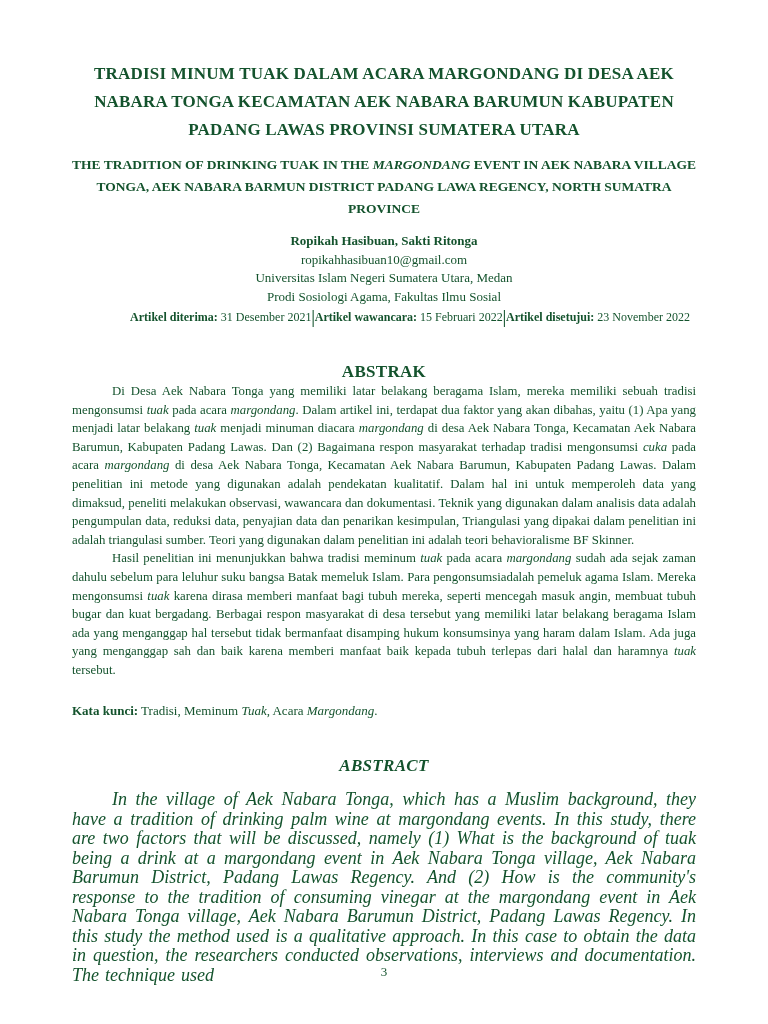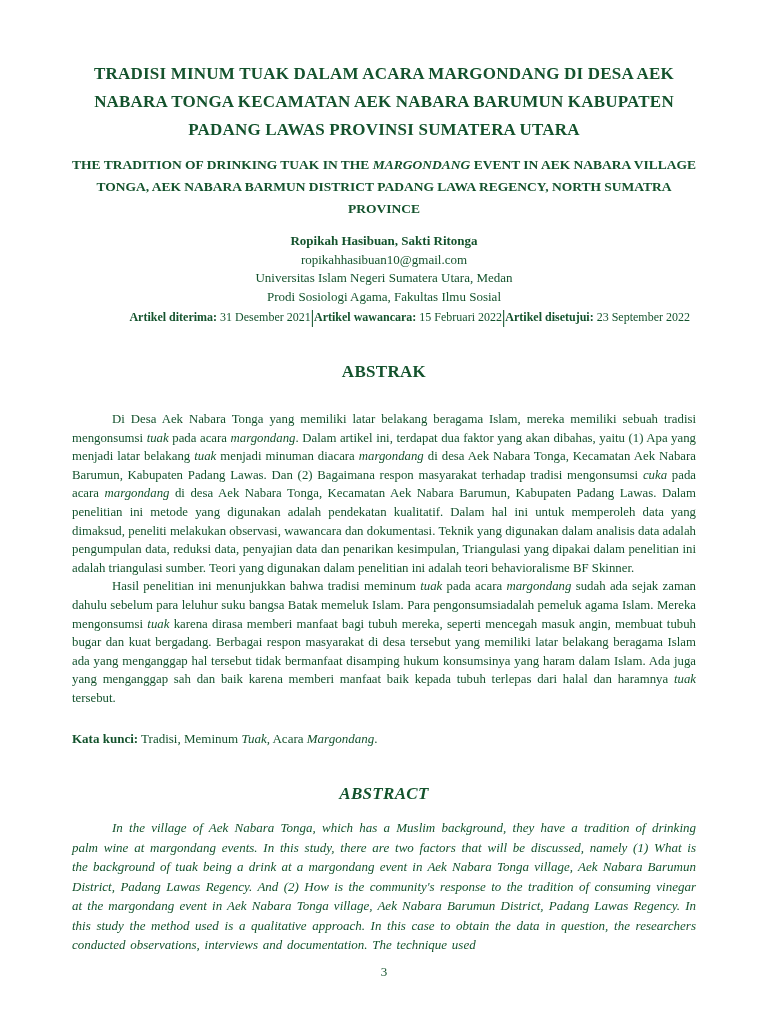--- a/index.html
+++ b/index.html
@@ -64,30 +64,30 @@
     letter-spacing: 0.3px;
   }
   .section-heading.italic { font-style: italic; }
   .body-para {
     margin: 0;
     font-size: 12.8px;
     line-height: 18.6px;
     text-align: justify;
     text-indent: 40px;
   }
-  .body-para.first { margin-top: 28px; font-family: Liberation Serif, serif; }
+  .body-para.first { margin-top: 0; font-family: Liberation Serif, serif; }
   .keywords-line {
     margin-top: 22px;
     font-size: 13px;
     line-height: 18.6px;
     text-align: left;
   }
   .abstract-en {
     margin: 14px 0 0 0;
-    font-size: 13px;
+    font-size: 18px;
     font-style: italic;
     line-height: 19.5px;
     text-align: justify;
     text-indent: 40px;
     word-spacing: 1.5px;
   }
   .page-number {
     position: absolute;
     bottom: 44px;
     left: 0;
@@ -112,21 +112,21 @@
     <div>ropikahhasibuan10@gmail.com</div>
     <div>Universitas Islam Negeri Sumatera Utara, Medan</div>
     <div>Prodi Sosiologi Agama, Fakultas Ilmu Sosial</div>
   </div>
 
   <div class="dates-line">
     <span><span class="date-label">Artikel diterima:</span> <span>31 Desember 2021</span></span>
     <span class="sep">|</span>
     <span><span class="date-label">Artikel wawancara:</span> <span>15 Februari 2022</span></span>
     <span class="sep">|</span>
-    <span><span class="date-label">Artikel disetujui:</span> <span>23 September 2022</span></span>
+    <span><span class="date-label">Artikel disetujui:</span> <span>23 November 2022</span></span>
   </div>
 
   <h3 class="section-heading">ABSTRAK</h3>
 
   <p class="body-para first"><span>Di Desa Aek Nabara Tonga yang memiliki latar belakang beragama Islam, mereka memiliki sebuah tradisi mengonsumsi </span><span class="seg-i">tuak</span><span> pada acara </span><span class="seg-i">margondang</span><span>. Dalam artikel ini, terdapat dua faktor yang akan dibahas, yaitu (1) Apa yang menjadi latar belakang </span><span class="seg-i">tuak</span><span> menjadi minuman diacara </span><span class="seg-i">margondang</span><span> di desa Aek Nabara Tonga, Kecamatan Aek Nabara Barumun, Kabupaten Padang Lawas. Dan (2) Bagaimana respon masyarakat terhadap tradisi mengonsumsi </span><span class="seg-i">cuka</span><span> pada acara </span><span class="seg-i">margondang</span><span> di desa Aek Nabara Tonga, Kecamatan Aek Nabara Barumun, Kabupaten Padang Lawas. Dalam penelitian ini metode yang digunakan adalah pendekatan kualitatif. Dalam hal ini untuk memperoleh data yang dimaksud, peneliti melakukan observasi, wawancara dan dokumentasi. Teknik yang digunakan dalam analisis data adalah pengumpulan data, reduksi data, penyajian data dan penarikan kesimpulan, Triangulasi yang dipakai dalam penelitian ini adalah triangulasi sumber. Teori yang digunakan dalam penelitian ini adalah teori behavioralisme BF Skinner.</span></p>
   <p class="body-para"><span>Hasil penelitian ini menunjukkan bahwa tradisi meminum </span><span class="seg-i">tuak</span><span> pada acara </span><span class="seg-i">margondang</span><span> sudah ada sejak zaman dahulu sebelum para leluhur suku bangsa Batak memeluk Islam. Para pengonsumsiadalah pemeluk agama Islam. Mereka mengonsumsi </span><span class="seg-i">tuak</span><span> karena dirasa memberi manfaat bagi tubuh mereka, seperti mencegah masuk angin, membuat tubuh bugar dan kuat bergadang. Berbagai respon masyarakat di desa tersebut yang memiliki latar belakang beragama Islam ada yang menganggap hal tersebut tidak bermanfaat disamping hukum konsumsinya yang haram dalam Islam. Ada juga yang menganggap sah dan baik karena memberi manfaat baik kepada tubuh terlepas dari halal dan haramnya </span><span class="seg-i">tuak</span><span> tersebut.</span></p>
 
   <p class="keywords-line"><span class="seg-b">Kata kunci:</span><span> Tradisi, Meminum </span><span class="seg-i">Tuak</span><span>, Acara </span><span class="seg-i">Margondang</span><span>.</span></p>
 
   <h3 class="section-heading italic">ABSTRACT</h3>

